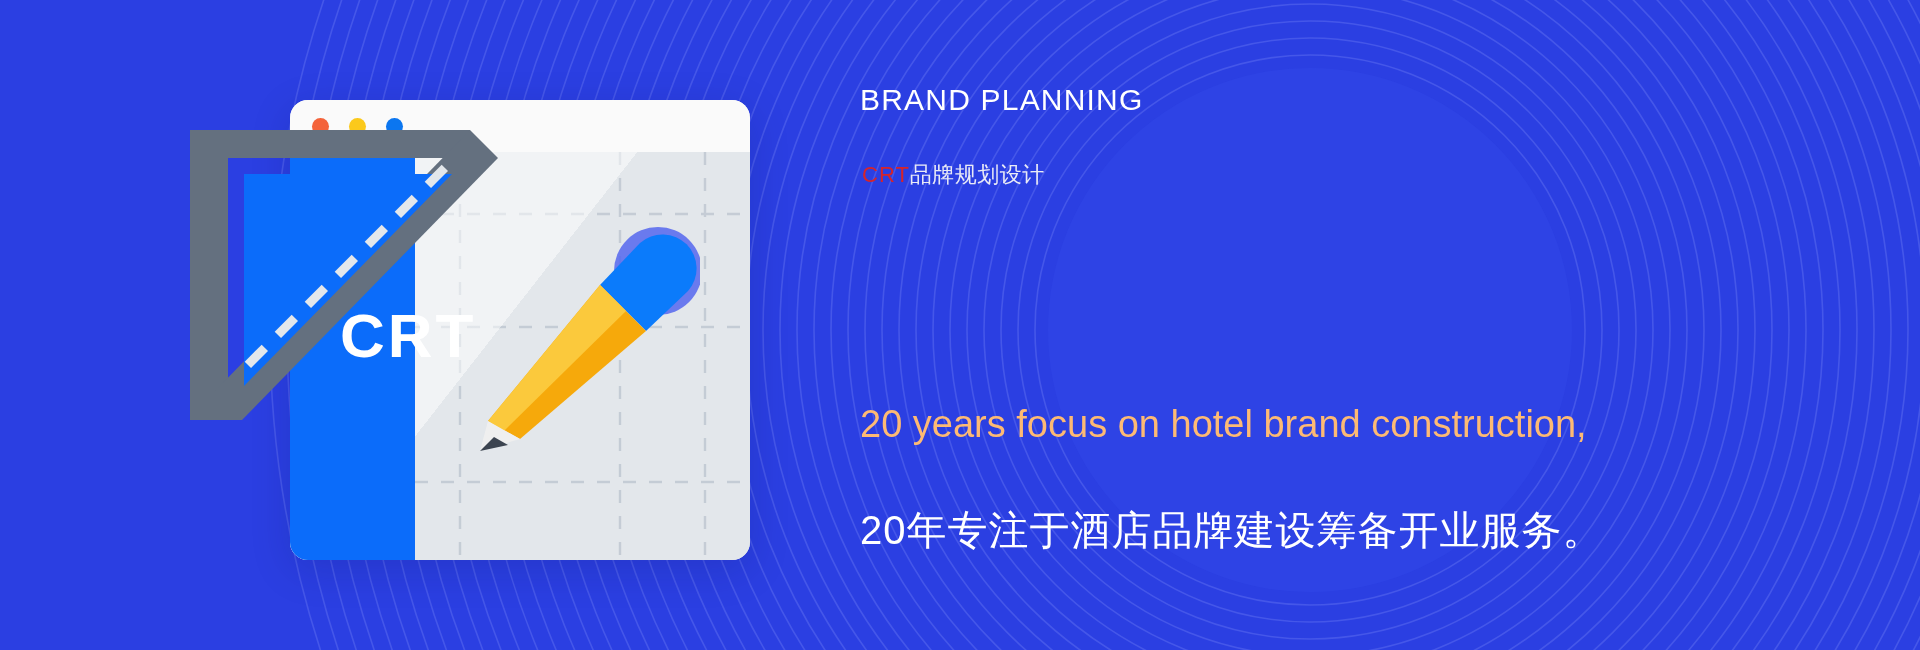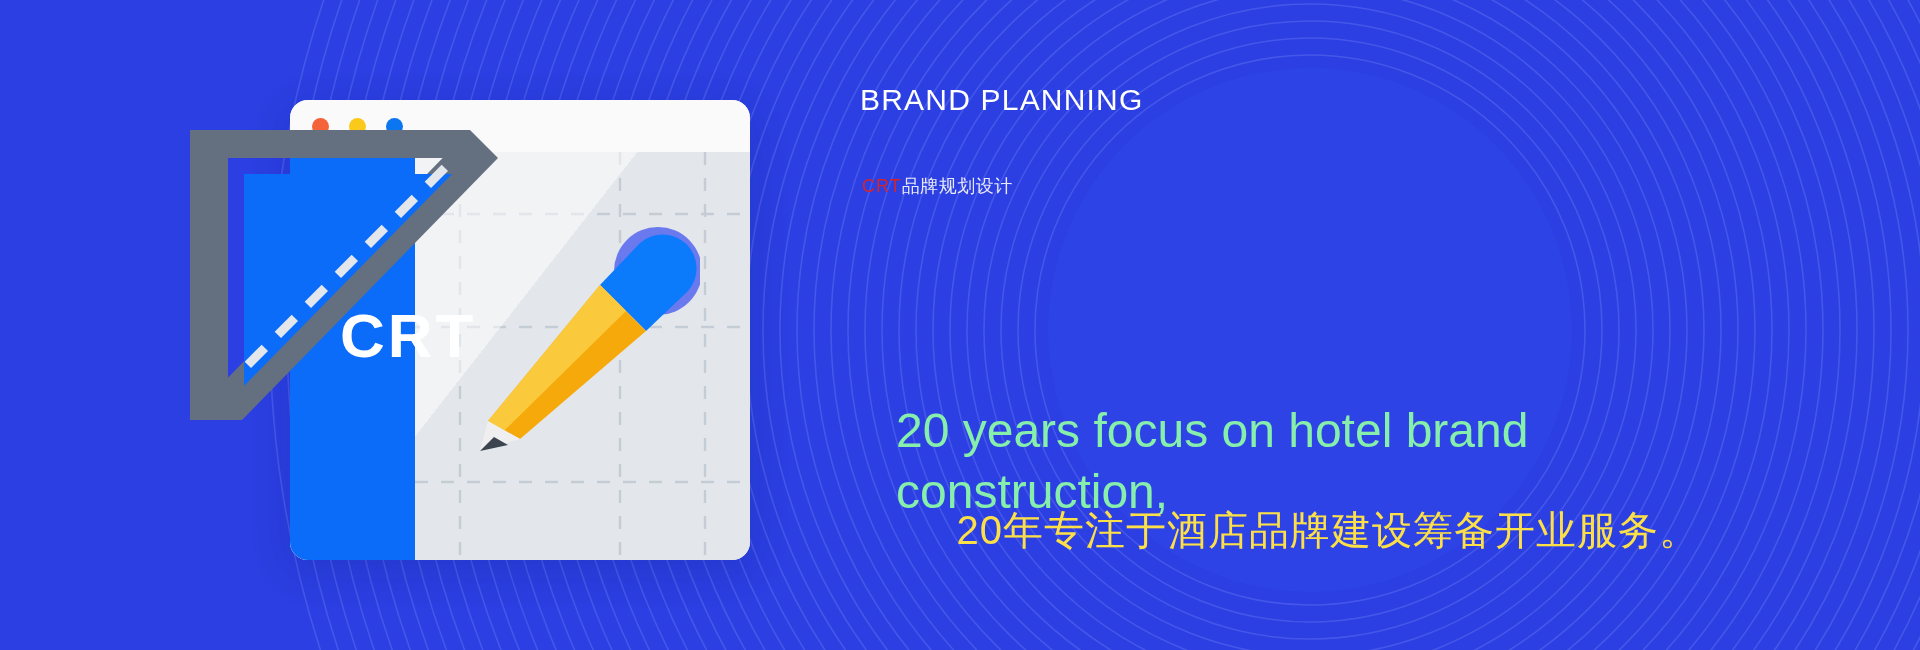--- a/index.html
+++ b/index.html
@@ -128,54 +128,52 @@
     color: #ffffff;
     font-size: 30px;
     line-height: 1.22;
     letter-spacing: 1.2px;
     font-weight: 400;
     font-family: "Liberation Sans", sans-serif;
   }
   .eyebrow-cn {
     position: absolute;
     left: 2px;
-    top: 174px;
-    font-size: 18px;
+    top: 160px;
+    font-size: 22px;
     letter-spacing: 0.5px;
     color: #E9EAF6;
     font-family: "Liberation Sans", sans-serif;
     white-space: nowrap;
   }
   .eyebrow-cn .crt-red { color: #D6242B; font-weight: 400; letter-spacing: 1px; }
 
   .headline {
     position: absolute;
     left: 0;
     top: 400px;
     width: 840px;
-    color: #86efac;
-    font-size: 48px;
+    color: #fdba74;
+    font-size: 38px;
     line-height: 1.28;
     font-weight: 400;
     font-family: "Liberation Sans", sans-serif;
-    margin-left: 36px;
   }
   .headline-cn {
     position: absolute;
     left: 0;
     top: 505px;
     width: 840px;
-    color: #fde047;
+    color: #ffffff;
     font-size: 40px;
     line-height: 1.25;
     letter-spacing: 1px;
     font-weight: 400;
     font-family: "Liberation Sans", sans-serif;
     white-space: nowrap;
-    text-align: right;
   }
 </style>
 </head>
 <body>
 
 <div id="banner">
 
   <svg class="rings-svg" viewBox="0 0 1920 650" preserveAspectRatio="none" aria-hidden="true">
     <defs>
       <clipPath id="bannerClip">

